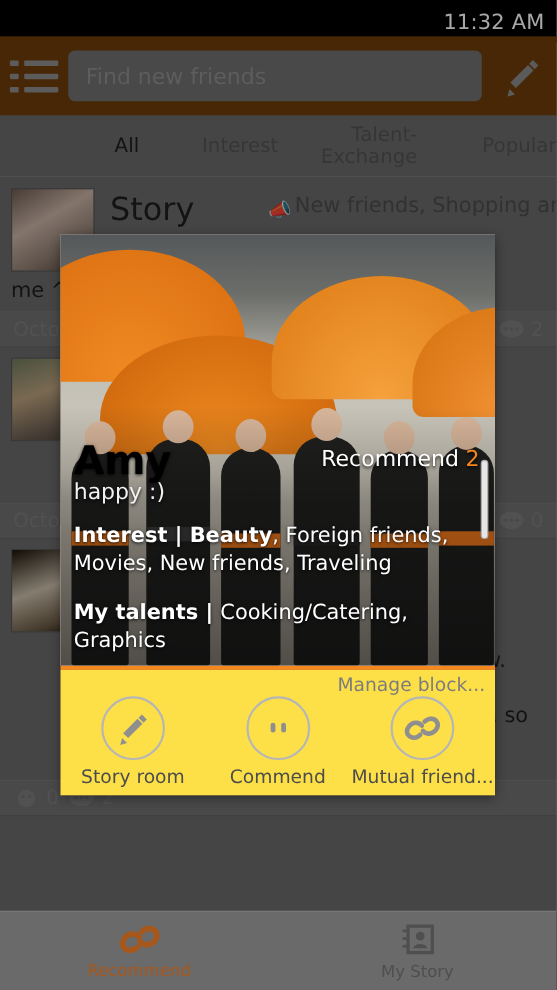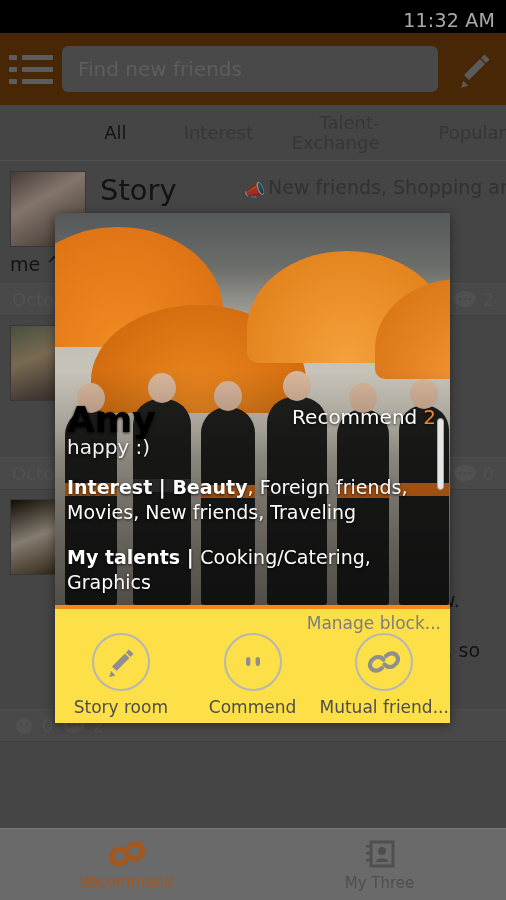--- a/index.html
+++ b/index.html
@@ -422,16 +422,16 @@
 
   <div class="nav">
     <svg width="36" height="32" viewBox="0 0 36 32">
       <rect x="9" y="4" width="22" height="24" fill="none" stroke="#4f4f4f" stroke-width="3"></rect>
       <circle cx="20" cy="13" r="4" fill="#4f4f4f"></circle>
       <path d="M13.5 24c1.5-5 11.5-5 13 0z" fill="#4f4f4f"></path>
       <rect x="4" y="7" width="5" height="2.5" fill="#4f4f4f"></rect>
       <rect x="4" y="14" width="5" height="2.5" fill="#4f4f4f"></rect>
       <rect x="4" y="21" width="5" height="2.5" fill="#4f4f4f"></rect>
     </svg>
-    <span class="nav-label">My Three</span>
+    <span class="nav-label">My Story</span>
   </div>
 
 </div>
 
 </body></html>

